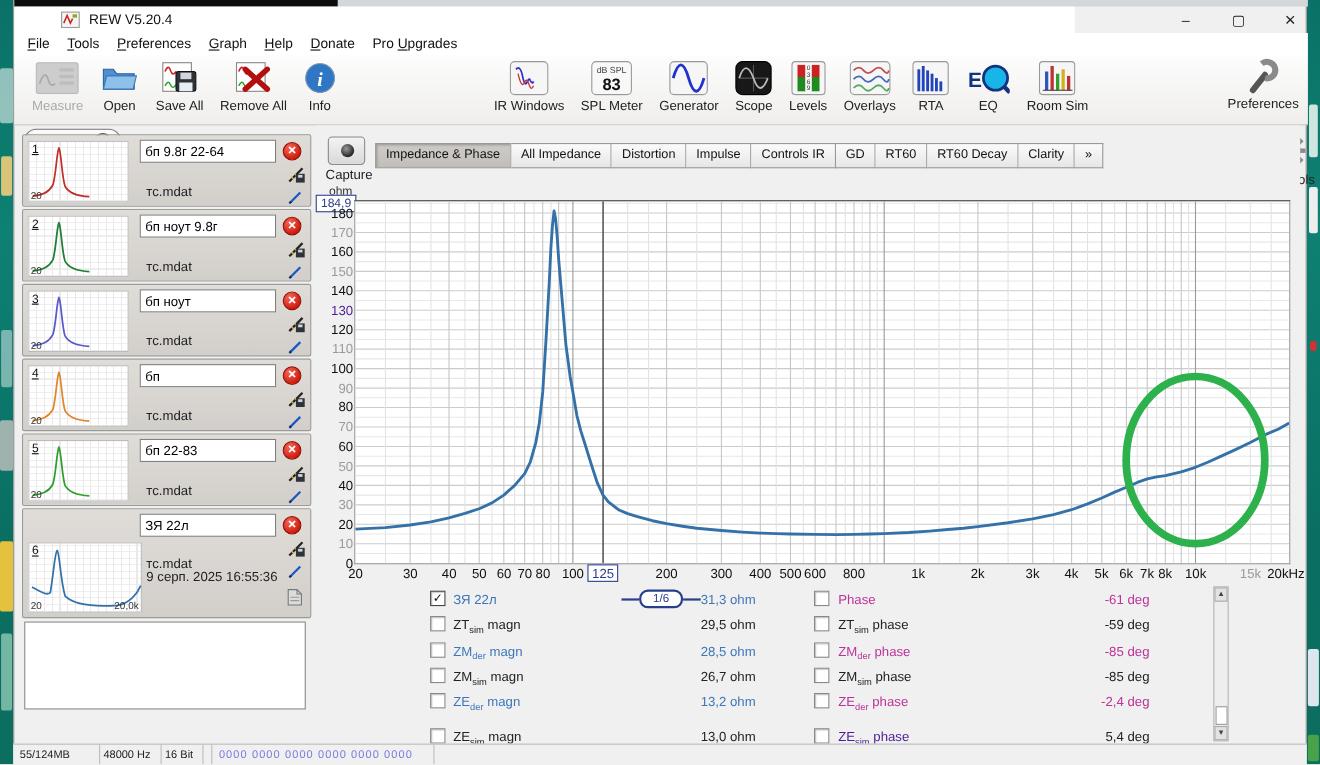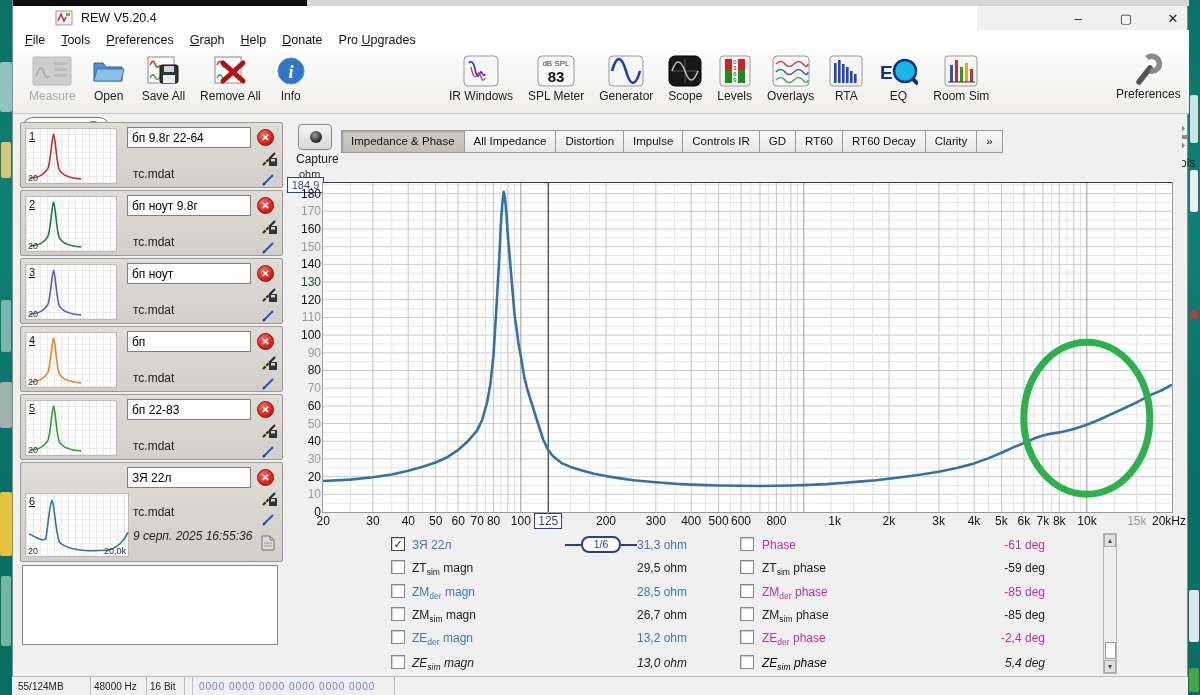--- a/index.html
+++ b/index.html
@@ -521,21 +521,21 @@
         <div class="delx">✕</div>
         <div class="thumb" style="top: 30px; height: 64px; width: 104px;">
           <div class="tnum">6</div>
           <svg width="104" height="64">
             <path d="M3.12,39.68 C12.48,44.8 16.64,47.36 19.76,44.8 C22.88,25.6 23.92,7.68 26,6.4 C28.080000000000002,7.68 29.120000000000005,35.2 33.28,48 C41.6,56.32 62.4,57.6 81.12,56.32 C91.52,54.4 98.8,46.08 101.92,38.4" fill="none" stroke="#3471a8" stroke-width="1.6"></path>
           </svg>
           <div class="taxis" style="left: 2px;">20</div>
           <div class="taxis" style="right: 2px;">20,0k</div>
         </div>
         <div class="mfile" style="top: 42px; left: 112px;">тс.mdat</div>
-        <div class="mdate" style="top: 66px; font-style: italic;">9 серп. 2025 16:55:36</div>
+        <div class="mdate" style="top: 54px;">9 серп. 2025 16:55:36</div>
         <div class="sicon" style="top: 28px;"><svg width="17" height="16">
             <path d="M2,14 L14,2" stroke="#222" stroke-width="2"></path>
             <path d="M4,10 l2,2 M7,7 l2,2" stroke="#d9b23c" stroke-width="1.4"></path>
             <rect x="8" y="7" width="8" height="8" fill="#2e3338"></rect>
             <rect x="10" y="8" width="4" height="2.5" fill="#cfd6dd"></rect>
           </svg></div>
         <div class="sicon" style="top: 50px;"><svg width="15" height="14">
             <path d="M2,12 L12,2" stroke="#1a56c4" stroke-width="2"></path>
             <path d="M2,12 l2.5,-0.6 l-1.9,-1.9 z" fill="#222"></path>
           </svg></div>
@@ -577,21 +577,21 @@
       <div class="ytick" style="top: 451.935px; color: rgb(154, 154, 154);">30</div>
       <div class="ytick" style="top: 434.247px; color: rgb(17, 17, 17);">40</div>
       <div class="ytick" style="top: 416.559px; color: rgb(154, 154, 154);">50</div>
       <div class="ytick" style="top: 398.871px; color: rgb(17, 17, 17);">60</div>
       <div class="ytick" style="top: 381.183px; color: rgb(154, 154, 154);">70</div>
       <div class="ytick" style="top: 363.495px; color: rgb(17, 17, 17);">80</div>
       <div class="ytick" style="top: 345.806px; color: rgb(154, 154, 154);">90</div>
       <div class="ytick" style="top: 328.118px; color: rgb(17, 17, 17);">100</div>
       <div class="ytick" style="top: 310.43px; color: rgb(154, 154, 154);">110</div>
       <div class="ytick" style="top: 292.742px; color: rgb(17, 17, 17);">120</div>
-      <div class="ytick" style="top: 275.054px; color: #14532d;">130</div>
+      <div class="ytick" style="top: 275.054px; color: #4c1d95;">130</div>
       <div class="ytick" style="top: 257.366px; color: rgb(17, 17, 17);">140</div>
       <div class="ytick" style="top: 239.677px; color: rgb(154, 154, 154);">150</div>
       <div class="ytick" style="top: 221.989px; color: rgb(17, 17, 17);">160</div>
       <div class="ytick" style="top: 204.301px; color: rgb(154, 154, 154);">170</div>
       <div class="ytick" style="top: 186.613px; color: rgb(17, 17, 17);">180</div>
     </div>
   <div id="plot"><svg width="849" height="329">
         <line x1="0" y1="320.1559139784946" x2="849" y2="320.1559139784946" stroke="#e7e7e7" stroke-width="1"></line>
         <line x1="0" y1="311.31182795698925" x2="849" y2="311.31182795698925" stroke="#cbcbcb" stroke-width="1"></line>
         <line x1="0" y1="302.4677419354839" x2="849" y2="302.4677419354839" stroke="#e7e7e7" stroke-width="1"></line>
@@ -758,26 +758,26 @@
         <div class="lval" style="left: 570px; width: 90px; color: rgb(34, 34, 34);">-85 deg</div>
       </div>
       <div class="lrow" style="top: 93.2px;">
         <div class="cbx" style="left: 6px;"></div>
         <div class="llab" style="left: 27px; color: rgb(63, 118, 184);"><span>ZE</span><sub>der</sub><span> magn</span></div>
         <div class="lval" style="left: 212px; width: 90px; color: rgb(63, 118, 184);">13,2 ohm</div>
         <div class="cbx" style="left: 355px;"></div>
         <div class="llab" style="left: 377px; color: rgb(187, 51, 153);"><span>ZE</span><sub>der</sub><span> phase</span></div>
         <div class="lval" style="left: 570px; width: 90px; color: rgb(187, 51, 153);">-2,4 deg</div>
       </div>
-      <div class="lrow" style="top: 118px; font-style: italic;">
+      <div class="lrow" style="top: 125px;">
         <div class="cbx" style="left: 6px;"></div>
         <div class="llab" style="left: 27px; color: rgb(34, 34, 34);"><span>ZE</span><sub>sim</sub><span> magn</span></div>
         <div class="lval" style="left: 212px; width: 90px; color: rgb(34, 34, 34);">13,0 ohm</div>
         <div class="cbx" style="left: 355px;"></div>
-        <div class="llab" style="left: 377px; color: #000000;"><span>ZE</span><sub>sim</sub><span> phase</span></div>
+        <div class="llab" style="left: 377px; color: #4c1d95;"><span>ZE</span><sub>sim</sub><span> phase</span></div>
         <div class="lval" style="left: 570px; width: 90px; color: rgb(34, 34, 34);">5,4 deg</div>
       </div>
     </div>
   <div id="lscroll">
     <div class="sbtn" style="top:0;">▲</div>
     <div id="sthumb"></div>
     <div class="sbtn" style="bottom:0;">▼</div>
   </div>
 
   <div id="statusbar">

